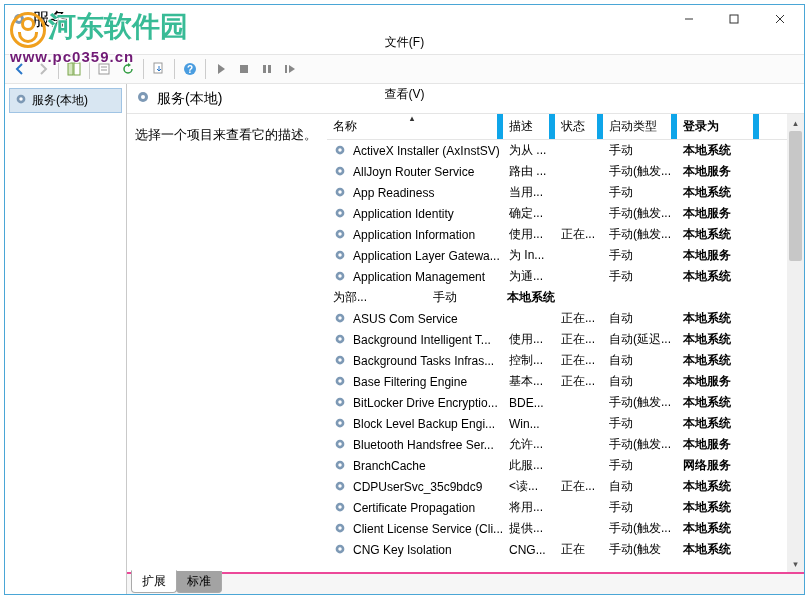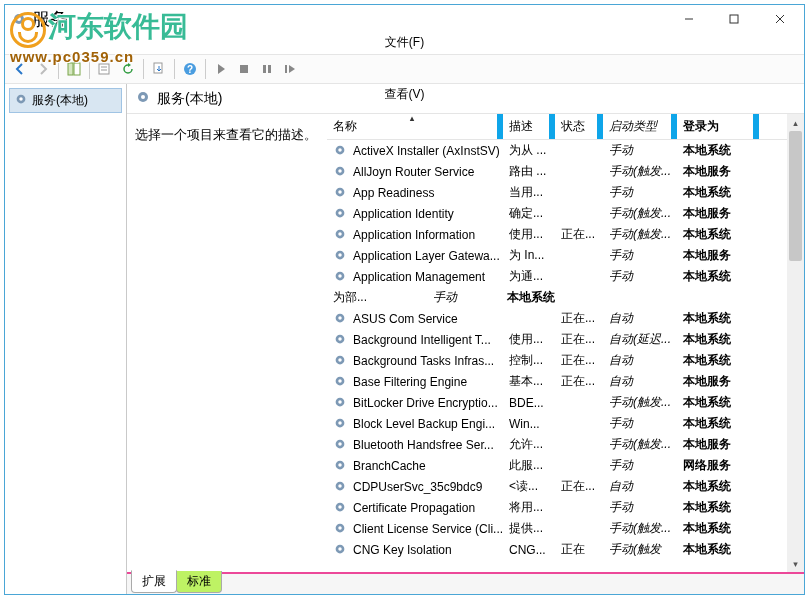--- a/index.html
+++ b/index.html
@@ -1,20 +1,20 @@
 <!DOCTYPE html>
 <html><head>
 <meta charset="utf-8">
 <style>
 * { margin: 0; padding: 0; box-sizing: border-box; font-family: "Microsoft YaHei", "Segoe UI", Tahoma, sans-serif; }
 body { width: 809px; height: 599px; background: #fff; position: relative; overflow: hidden; }
 
 
 .watermark { position: absolute; top: 8px; left: 10px; z-index: 999; pointer-events: none; font-size: 28px; font-weight: bold; color: #38bb96; text-shadow: 1px 1px 0 #fff, -1px -1px 0 #fff; font-family: "Microsoft YaHei"; }
-.watermark .sub { display:block; font-size: 15px; color: #a16207; letter-spacing: 1px; }
+.watermark .sub { display:block; font-size: 15px; color: #701a75; letter-spacing: 1px; }
 .watermark .logo { display:inline-block; width:36px; height:36px; border:3px solid #f0a01e; border-radius:50%; vertical-align:middle; margin-right:2px; position:relative; }
 .watermark .logo::before{content:""; position:absolute; width:8px;height:8px;border:3px solid #f0a01e;border-radius:50%; top:2px;left:8px;}
 .watermark .logo::after{content:""; position:absolute; width:14px;height:8px;border:3px solid #f0a01e;border-top:none;border-radius:0 0 10px 10px; bottom:2px;left:5px;}
 
 
 .window { position:absolute; left:4px; top:4px; right:4px; bottom:4px; background:#fff; border:1px solid #4aa6d6; display:flex; flex-direction:column; }
 .titlebar { height:27px; background:#fff; display:flex; align-items:center; padding:0 0 0 6px; font-size:18px; position:relative; }
 .titlebar .ticon{width:16px;height:16px;margin-right:5px;display:inline-flex;align-items:center;justify-content:center;}
 .titlebar .ttxt{flex:1;}
 .syscontrols{display:flex;height:100%;}
@@ -37,31 +37,31 @@
 .dhead{height:30px;display:flex;align-items:center;padding:4px 8px;border-bottom:1px solid #e5e5e5;gap:6px;font-size:14px;}
 .dbody{flex:1;display:flex;overflow:hidden;}
 .descpane{width:200px;padding:12px 8px;font-size:13px;}
 .listpane{flex:1;overflow:auto;position:relative;}
 
 .svchdr{display:flex;position:sticky;top:0;background:#fff;border-bottom:1px solid #e5e5e5;font-size:12px;height:26px;align-items:center;}
 .svchdr>div{padding:4px 6px;border-right:6px solid #0ea5e9;height:100%;display:flex;align-items:center;position:relative;}
 .col-name{width:176px;}
 .col-desc{width:52px;}
 .col-stat{width:48px;}
-.col-start{width:74px;font-style:italic;}
+.col-start{width:74px;}
 .col-logon{width:82px;font-weight:bold;}
 .sortcaret{position:absolute;left:50%;top:-1px;transform:translateX(-50%);font-size:9px;color:#333;}
 
 .svcrow{display:flex;font-size:12px;height:21px;align-items:center;white-space:nowrap;}
 .svcrow>div{padding:1px 6px;overflow:hidden;text-overflow:ellipsis;}
 .svcrow .ricon{width:16px;height:16px;flex:none;margin-right:4px;display:inline-block;vertical-align:middle;}
 .svcrow .col-name{display:flex;align-items:center;}
 
 .tabstrip{height:22px;display:flex;align-items:flex-end;padding:0 4px;font-size:12px;border-top:2px solid #ec4899;background:#f6f6f6;}
-.tab{padding:2px 10px;border:1px solid #aaa;border-top:none;border-bottom-left-radius:4px;border-bottom-right-radius:4px;background:#bef264;margin-right:-1px;position:relative;top:-1px;}
+.tab{padding:2px 10px;border:1px solid #aaa;border-top:none;border-bottom-left-radius:4px;border-bottom-right-radius:4px;background:#a3a3a3;margin-right:-1px;position:relative;top:-1px;}
 .tab.active{background:#fff;border-top:1px solid #fff;}
 
 .scrollbar-v{position:absolute;right:0;top:0;bottom:0;width:17px;background:#f0f0f0;display:flex;flex-direction:column;}
 .sbbtn{height:17px;display:flex;align-items:center;justify-content:center;color:#555;font-size:9px;}
 .sbtrack{flex:1;position:relative;}
 .sbthumb{position:absolute;left:2px;right:2px;top:0;height:130px;background:#c7c7c7;border-radius:2px;}
 
 .gear-svg{fill:#7d99b5;}
 </style>
 </head>

